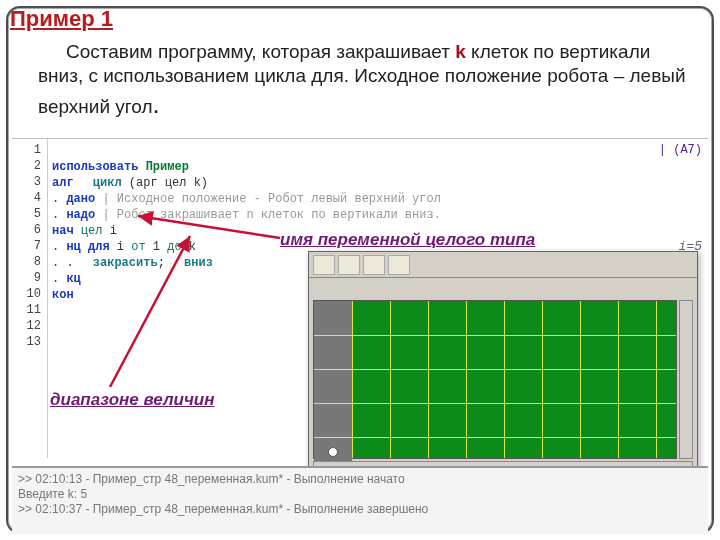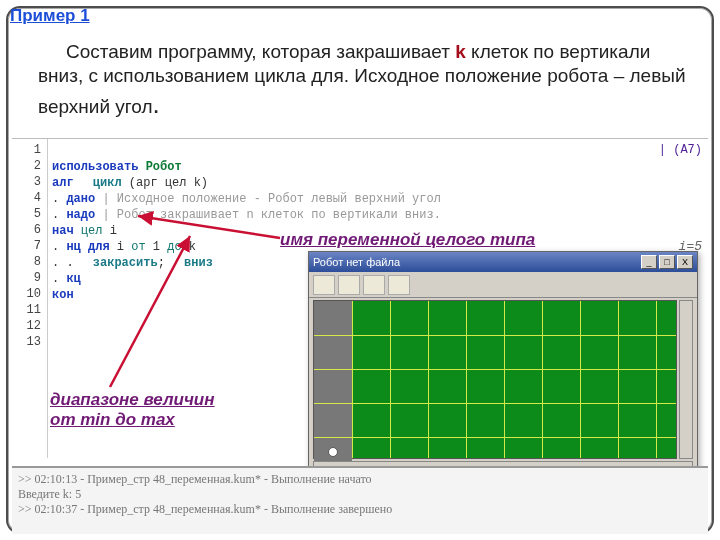--- a/index.html
+++ b/index.html
@@ -14,23 +14,23 @@
   .frame {
     position: absolute;
     inset: 6px;
     border: 2px solid #4d4d4d;
     border-radius: 14px;
     box-shadow: 0 0 0 1px #aaa inset;
   }
   .title {
     position: absolute;
     top: 6px; left: 10px;
-    font-size: 17px;
+    font-size: 22px;
     font-weight: bold;
-    color: #1d4ed8;
+    color: #b91c1c;
     text-decoration: underline;
   }
   .body-text {
     position: absolute;
     top: 40px; left: 38px; right: 20px;
     font-size: 19px;
     line-height: 1.25;
     color: #222;
   }
   .body-text .k { color: #a50c1c; font-weight: bold; }
@@ -123,21 +123,21 @@
     background:#fff; border:1px solid #555;
   }
   .vscroll { position:absolute; top:48px; right:4px; bottom:16px; width:14px; background:#d4d0c8; border:1px solid #888;}
   .hscroll { position:absolute; left:4px; right:4px; bottom:2px; height:12px; background:#d4d0c8; border:1px solid #888;}
 
   .console {
     position: absolute;
     left: 12px; right: 12px; bottom: 6px; height: 68px;
     background: #f4f4f4;
     border-top: 2px solid #999;
-    font-family: Liberation Serif, serif;
+    font-family: Liberation Sans, sans-serif;
     font-size: 12px; color: #777;
     padding: 4px 6px;
     line-height: 15px;
     filter: blur(0.6px);
   }
 </style>
 </head>
 <body>
 
 <div class="frame"></div>
@@ -158,66 +158,57 @@
     <div>6</div>
     <div>7</div>
     <div>8</div>
     <div>9</div>
     <div>10</div>
     <div>11</div>
     <div>12</div>
     <div>13</div>
   </div>
   <div class="code">
-<span class="kw-blue">использовать </span><span class="kw-use">Робот</span>
+<span class="kw-blue">использовать </span><span class="kw-use">Пример</span>
 <span class="kw-blue">алг </span><span class="kw-teal">цикл </span><span>(арг цел k)</span>
 <span>. </span><span class="kw-blue">дано</span><span class="cm"> | Исходное положение - Робот левый верхний угол</span>
 <span>. </span><span class="kw-blue">надо</span><span class="cm"> | Робот закрашивает n клеток по вертикали вниз.</span>
 <span class="kw-blue">нач </span><span class="kw-br">цел </span><span>i</span>
 <span>. </span><span class="kw-blue">нц для </span><span>i </span><span class="kw-br">от </span><span>1 </span><span class="kw-br">до </span><span>k</span>
 <span>. . </span><span class="kw-teal">закрасить</span><span>; </span><span class="kw-teal">вниз</span>
 <span>. </span><span class="kw-blue">кц</span>
 <span class="kw-blue">кон</span>
   </div>
   <div class="a7">| (A7)</div>
   <div class="i5">i=5</div>
 </div>
 
 <div class="anno anno1">имя переменной целого типа</div>
 <div class="anno anno2">
   <span>диапазоне величин</span><br>
-  <span>от min до max</span>
 </div>
 
 <svg class="arrow" style="top:210px; left:130px; width:160px; height:60px;">
   <defs>
       <marker id="ah1" markerWidth="8" markerHeight="8" refX="6" refY="3" orient="auto">
         <path d="M0,0 L6,3 L0,6 Z" fill="#c90f33"></path>
       </marker>
     </defs>
   <line x1="150" y1="28" x2="8" y2="6" stroke="#c90f33" stroke-width="2.5" marker-end="url(#ah1)"></line>
 </svg>
 <svg class="arrow" style="top:232px; left:100px; width:120px; height:160px;">
   <defs>
       <marker id="ah2" markerWidth="8" markerHeight="8" refX="6" refY="3" orient="auto">
         <path d="M0,0 L6,3 L0,6 Z" fill="#c90f33"></path>
       </marker>
     </defs>
   <line x1="10" y1="155" x2="90" y2="4" stroke="#c90f33" stroke-width="2.5" marker-end="url(#ah2)"></line>
 </svg>
 
 <div class="robot-win">
-  <div class="robot-title">
-    <span>Робот  нет файла</span>
-    <div class="btns">
-      <div class="btn">_</div>
-      <div class="btn">□</div>
-      <div class="btn">X</div>
-    </div>
-  </div>
   <div class="robot-toolbar">
     <div class="tbtn"></div>
     <div class="tbtn"></div>
     <div class="tbtn"></div>
     <div class="tbtn"></div>
   </div>
   <div class="robot-field">
 
     <div class="cell-painted" style="left:0; top:0;"></div>
     <div class="cell-painted" style="left:0; top:34px;"></div>

